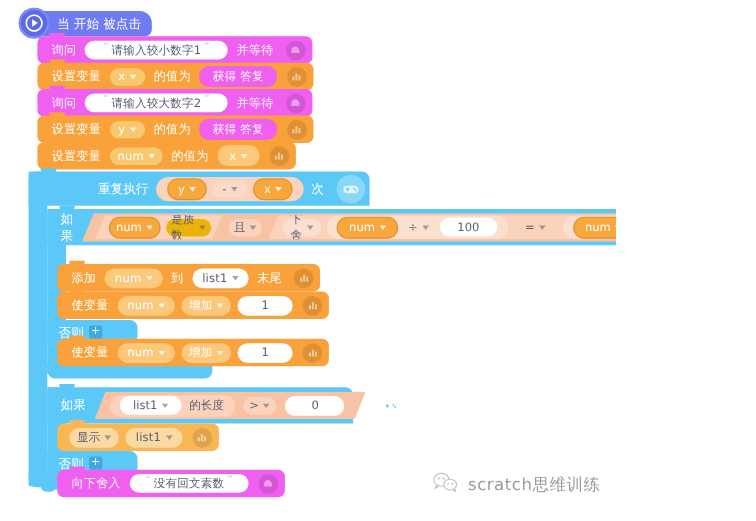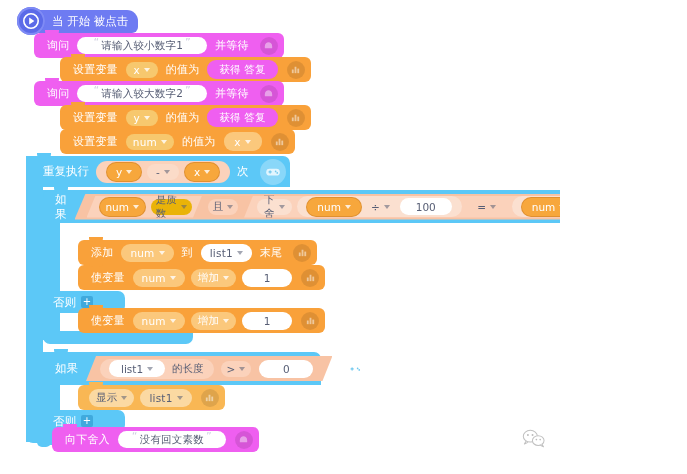--- a/index.html
+++ b/index.html
@@ -26,21 +26,21 @@
   .lbl{color:#fff;font-size:11px;padding:0 5px;}
   .lbl.dark{color:#575e75;}
 
   
   .blk::before{
     content:"";position:absolute;left:11px;top:-3px;
     width:14px;height:5px;border-radius:0 0 4px 4px;
     background:inherit;
   }
   .c-sensing{background:#ef5ff0;text-align:center;}        
-  .c-variables{background:#f9a13a;margin-left:26px;}
+  .c-variables{background:#f9a13a;}
   .c-looks{background:#ef5ff0;}
 
   
   .hat{
     position:absolute;
     height:22px;
     background:#6e7bf2;
     border-radius:11px 11px 6px 6px;
     display:flex;align-items:center;
     padding-left:26px;padding-right:10px;
@@ -218,21 +218,21 @@
         </svg>
     </span>
   </div>
 
   <div style="position:absolute;left:26px;top:156px;width:17px;height:286px;background:#5cc8f7;"></div>
 
   <div style="position:absolute;left:26px;top:430px;width:160px;height:13px;background:#5cc8f7;border-radius:0 0 7px 7px;"></div>
   <div style="position:absolute;left:37px;top:442px;width:14px;height:5px;border-radius:0 0 5px 5px;background:#5cc8f7;"></div>
 
   <div class="cbar" style="position:absolute;left:26px;top:156px;height:31px;border-radius:7px 7px 0 0;padding-right:4px;">
-    <span class="lbl" style="font-size:11.5px;">重复执行</span>
+    <span class="lbl" style="font-size:11.5px;margin-left:46px;">重复执行</span>
     <span class="roundwrap" style="height:22px;background:#fbd2bb;">
       <span class="oval var" style="height:18px;">
         <span>y</span>
           <i class="caret lt"></i>
       </span>
       <span class="oval ddpeach" style="height:16px;background:#fbdbc8;">
         <span>-</span>
           <i class="caret"></i>
       </span>
       <span class="oval var" style="height:18px;">
@@ -469,15 +469,16 @@
         <ellipse cx="9" cy="7.5" rx="7.6" ry="6.4" fill="none" stroke="#b6b6b6" stroke-width="1.1"></ellipse>
         <path d="M4.5 12.6 L2.6 16 L6.4 14.2" fill="none" stroke="#b6b6b6" stroke-width="1.1" stroke-linejoin="round"></path>
         <circle cx="6.4" cy="6.2" r="1.05" fill="#b0b0b0"></circle>
         <circle cx="11.4" cy="6.2" r="1.05" fill="#b0b0b0"></circle>
         <ellipse cx="17.6" cy="12.2" rx="6.3" ry="5.3" fill="#ffffff" stroke="#b6b6b6" stroke-width="1.1"></ellipse>
         <path d="M21.6 16.2 L23.3 19 L19.9 17.4" fill="#ffffff" stroke="#b6b6b6" stroke-width="1.1" stroke-linejoin="round"></path>
         <circle cx="15.6" cy="11.2" r=".9" fill="#b0b0b0"></circle>
         <circle cx="19.7" cy="11.2" r=".9" fill="#b0b0b0"></circle>
       </svg>
     </span>
+    <span>scratch思维训练</span>
   </div>
 
 </div>
 
 </body></html>

